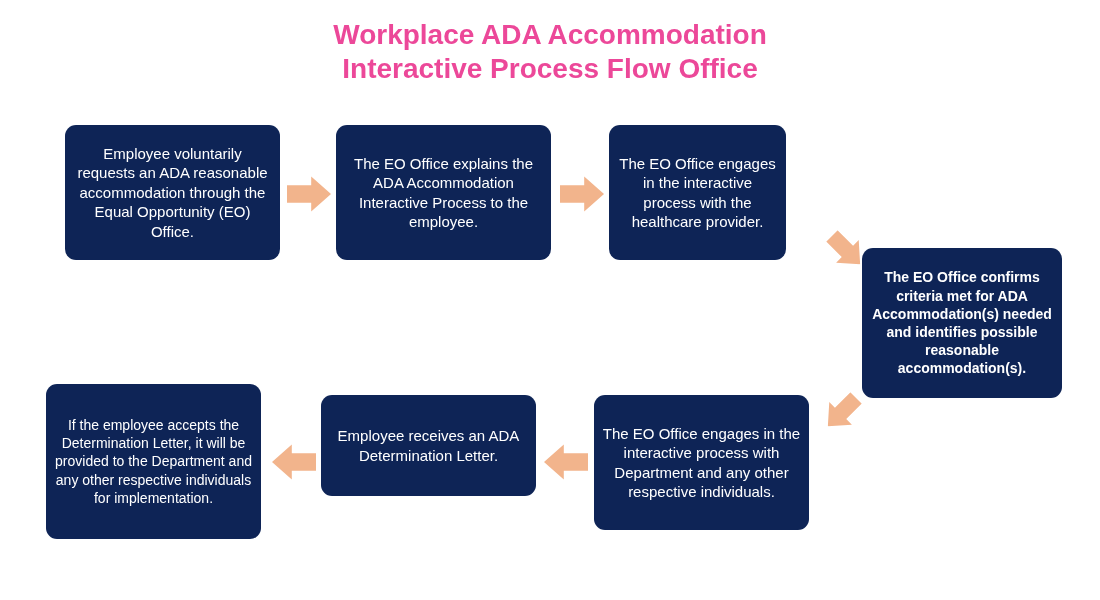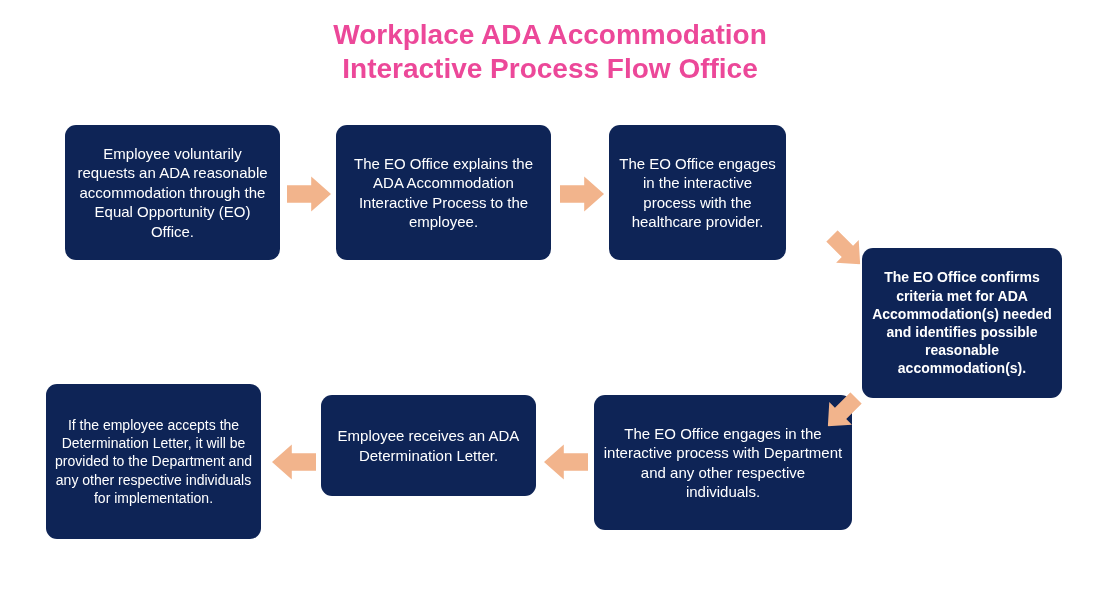--- a/index.html
+++ b/index.html
@@ -63,21 +63,21 @@
 </div>
 
 <div class="box" style="left:609px; top:125px; width:177px; height:135px;">
   <span>The EO Office engages in the interactive process with the healthcare provider.</span>
 </div>
 
 <div class="box" style="left:862px; top:248px; width:200px; height:150px; font-size:14px;font-weight:bold;">
   <span>The EO Office confirms criteria met for ADA Accommodation(s) needed and identifies possible reasonable accommodation(s).</span>
 </div>
 
-<div class="box" style="left:594px; top:395px; width:258px; height:135px;">
+<div class="box" style="left:594px; top:395px; width:215px; height:135px;">
   <span>The EO Office engages in the interactive process with Department and any other respective individuals.</span>
 </div>
 
 <div class="box" style="left:321px; top:395px; width:215px; height:101px;">
   <span>Employee receives an ADA Determination Letter.</span>
 </div>
 
 <div class="box" style="left:46px; top:384px; width:215px; height:155px; font-size:14px;">
   <span>If the employee accepts the Determination Letter, it will be provided to the Department and any other respective individuals for implementation.</span>
 </div>

